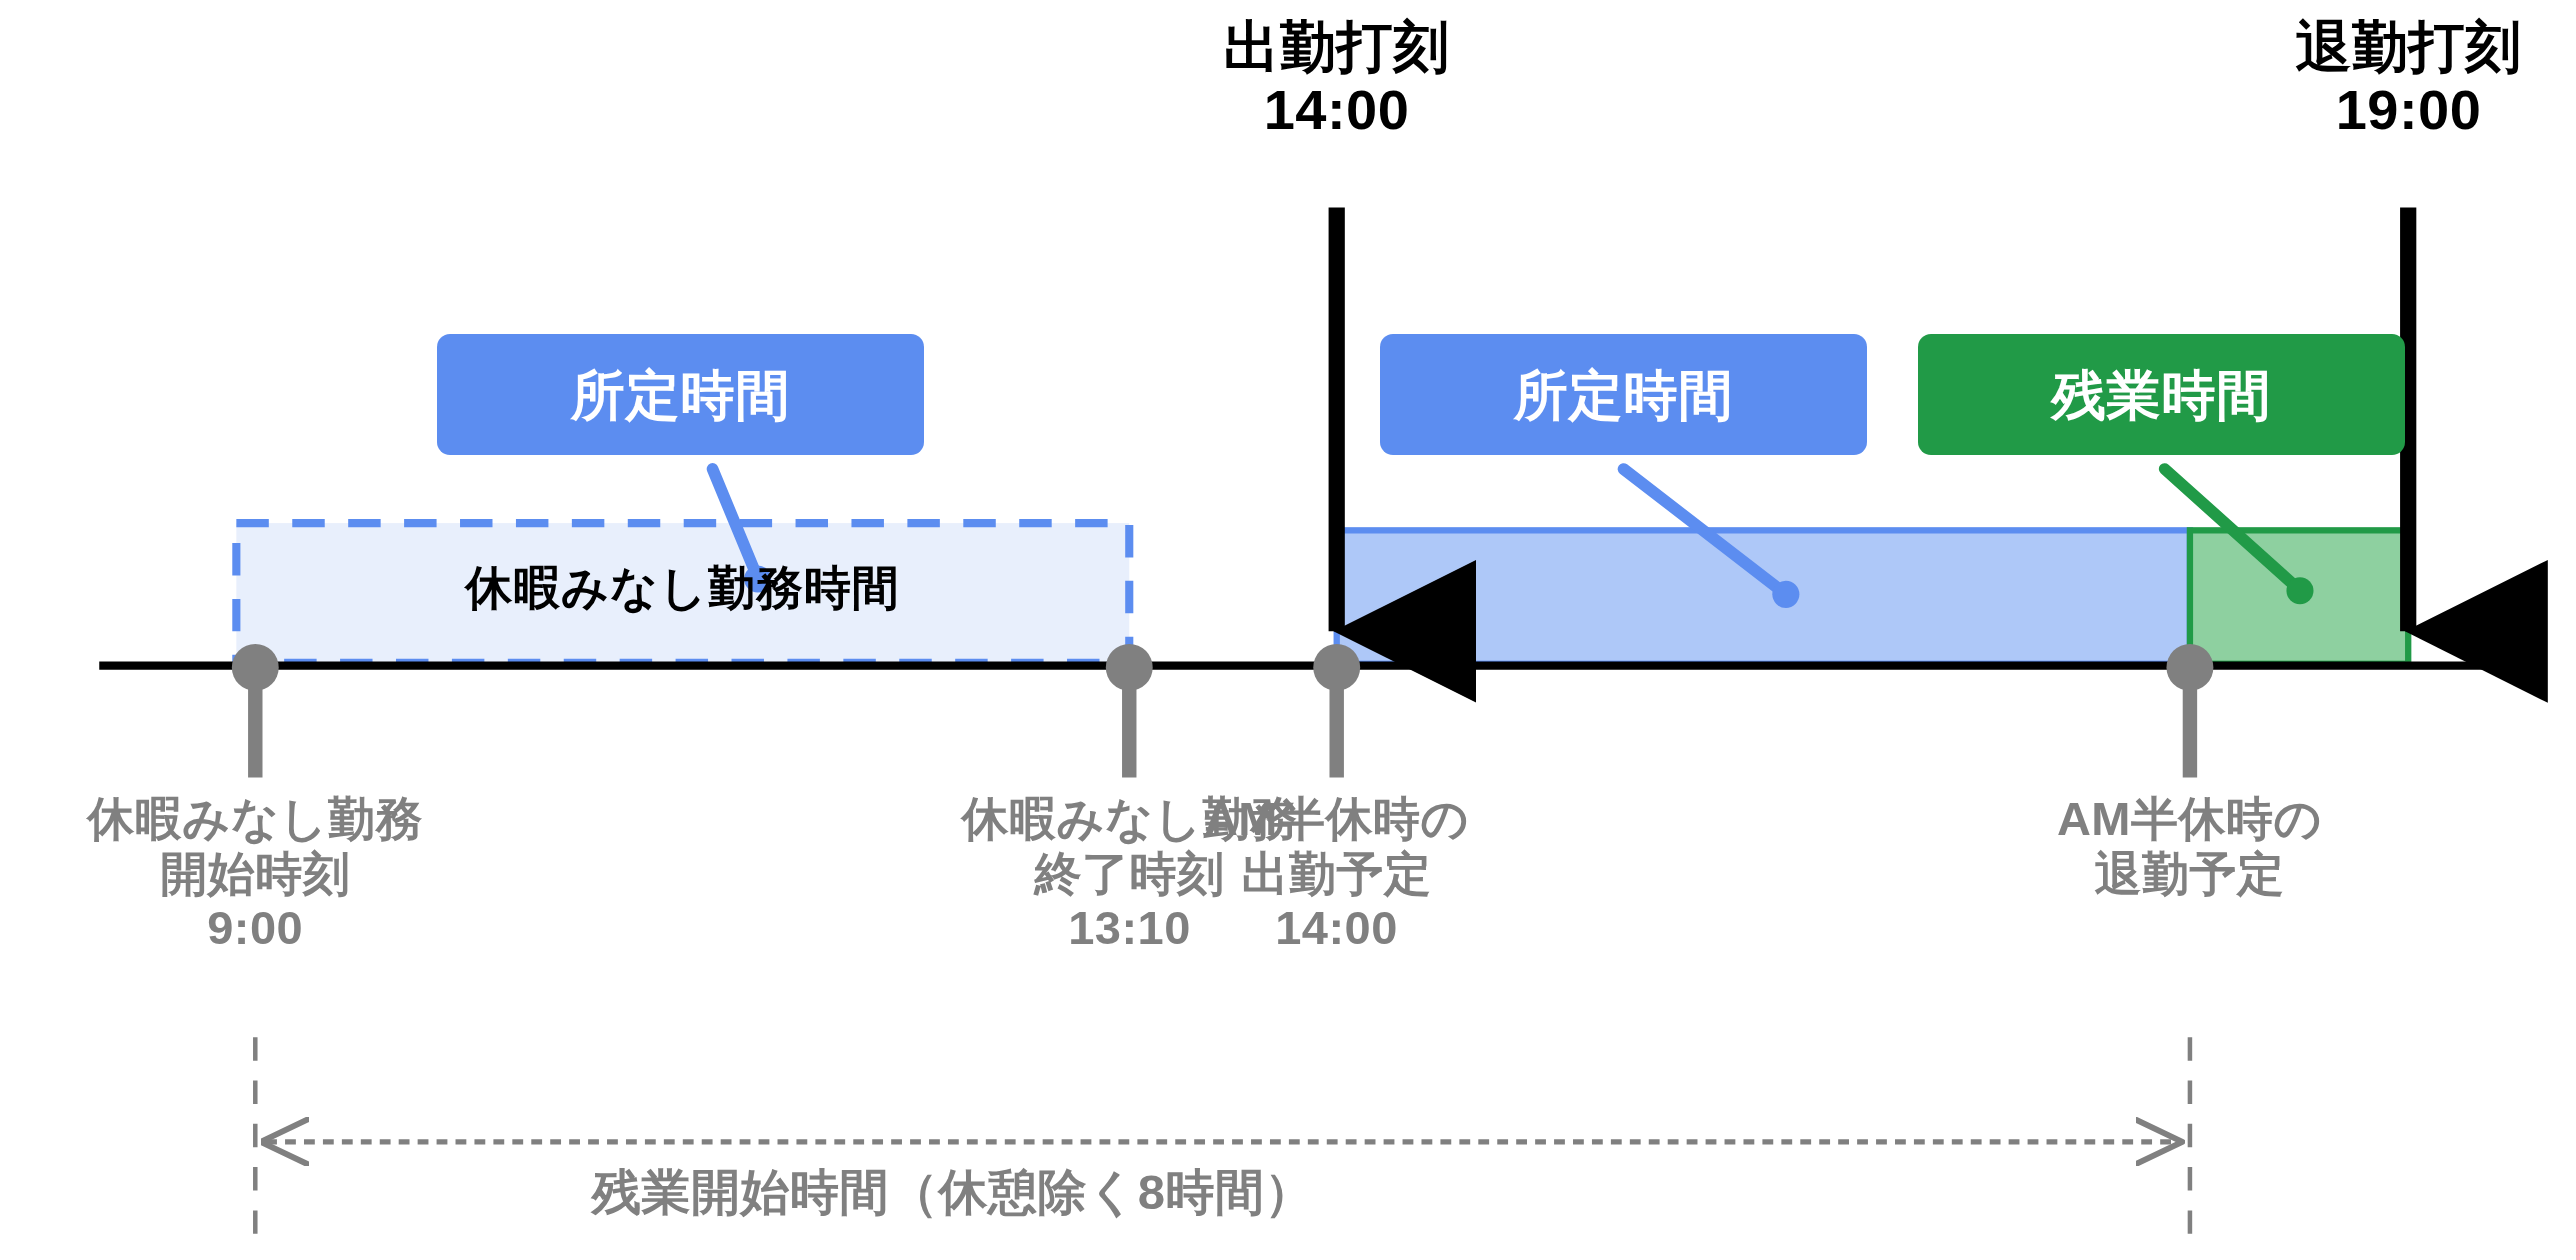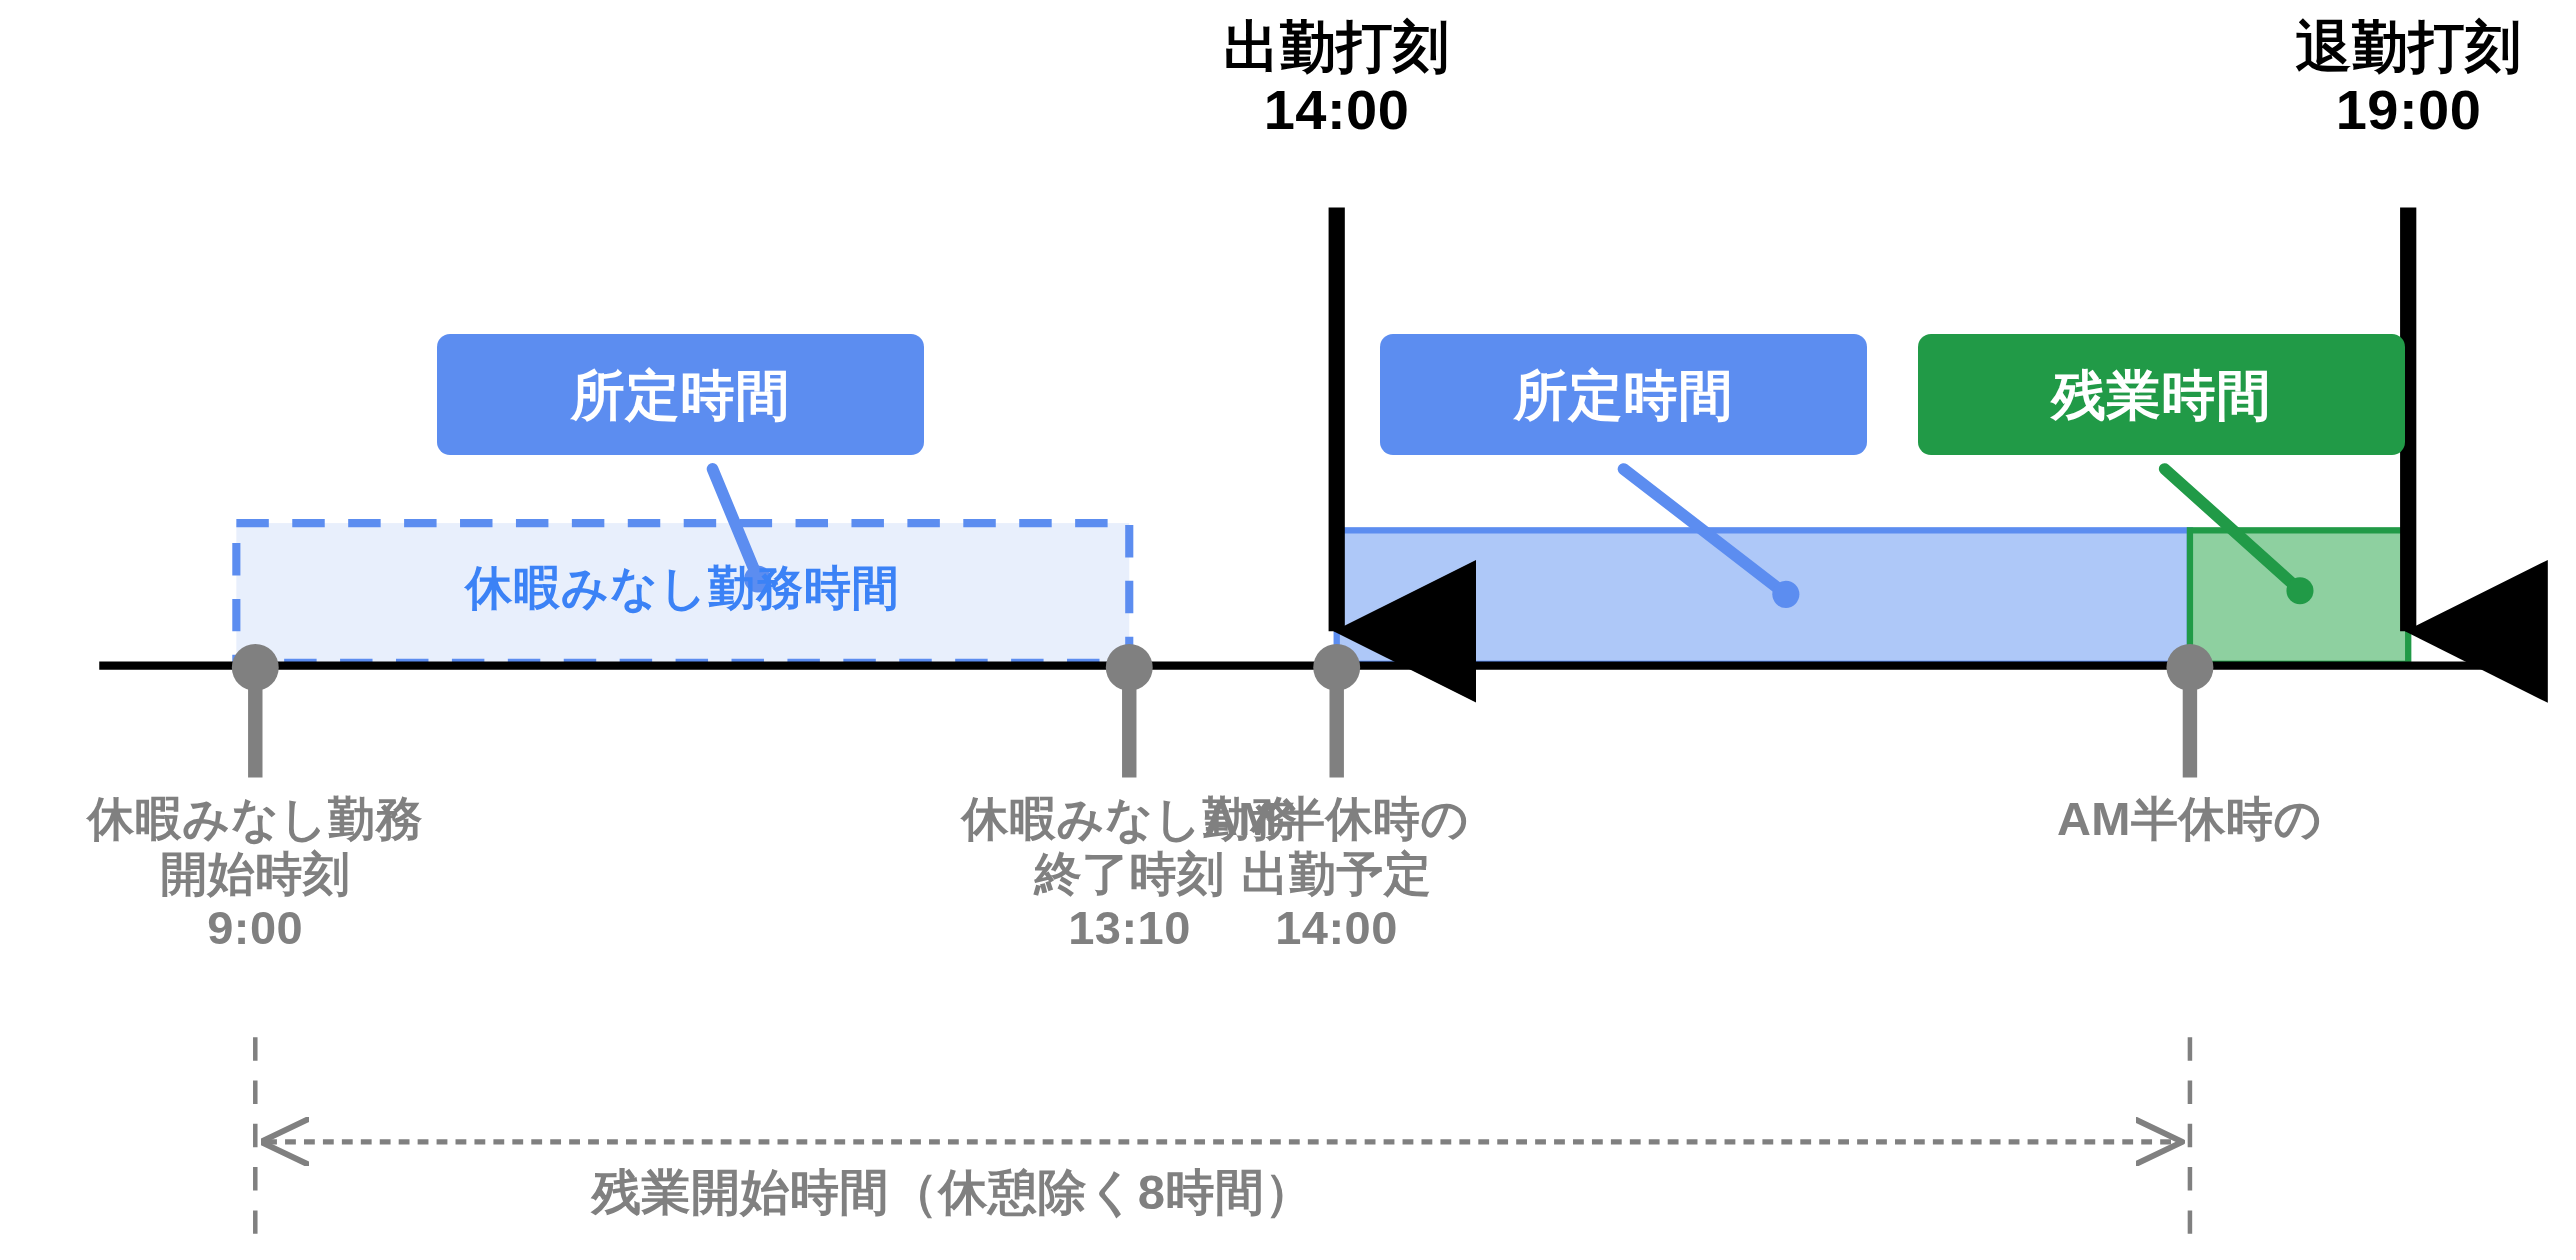--- a/index.html
+++ b/index.html
@@ -49,21 +49,21 @@
     line-height: 1;
     display: flex;
     align-items: center;
     justify-content: center;
     white-space: nowrap;
     letter-spacing: 0.9px;
   }
 
   .dash-box-label {
     position: absolute;
-    color: #3b82f6;
+    color: #000000;
     font-weight: bold;
     font-size: 47px;
     line-height: 1;
     white-space: nowrap;
     text-align: center;
     letter-spacing: 0.9px;
   }
 
   .tick-label {
     position: absolute;
@@ -206,18 +206,19 @@
   </div>
 
   <div class="tick-label" style="left:1093px; top:792px; width:487px;">
     <span>AM半休時の</span>
     <span>出勤予定</span>
     <span>14:00</span>
   </div>
 
   <div class="tick-label" style="left:1946px; top:792px; width:487px;">
     <span>AM半休時の</span>
+    <span>退勤予定</span>
   </div>
 
   <div class="span-caption" style="left:592px; top:1168px; width:1263px;">残業開始時間（休憩除く8時間）</div>
 
 </div>
 
 
 </body></html>

